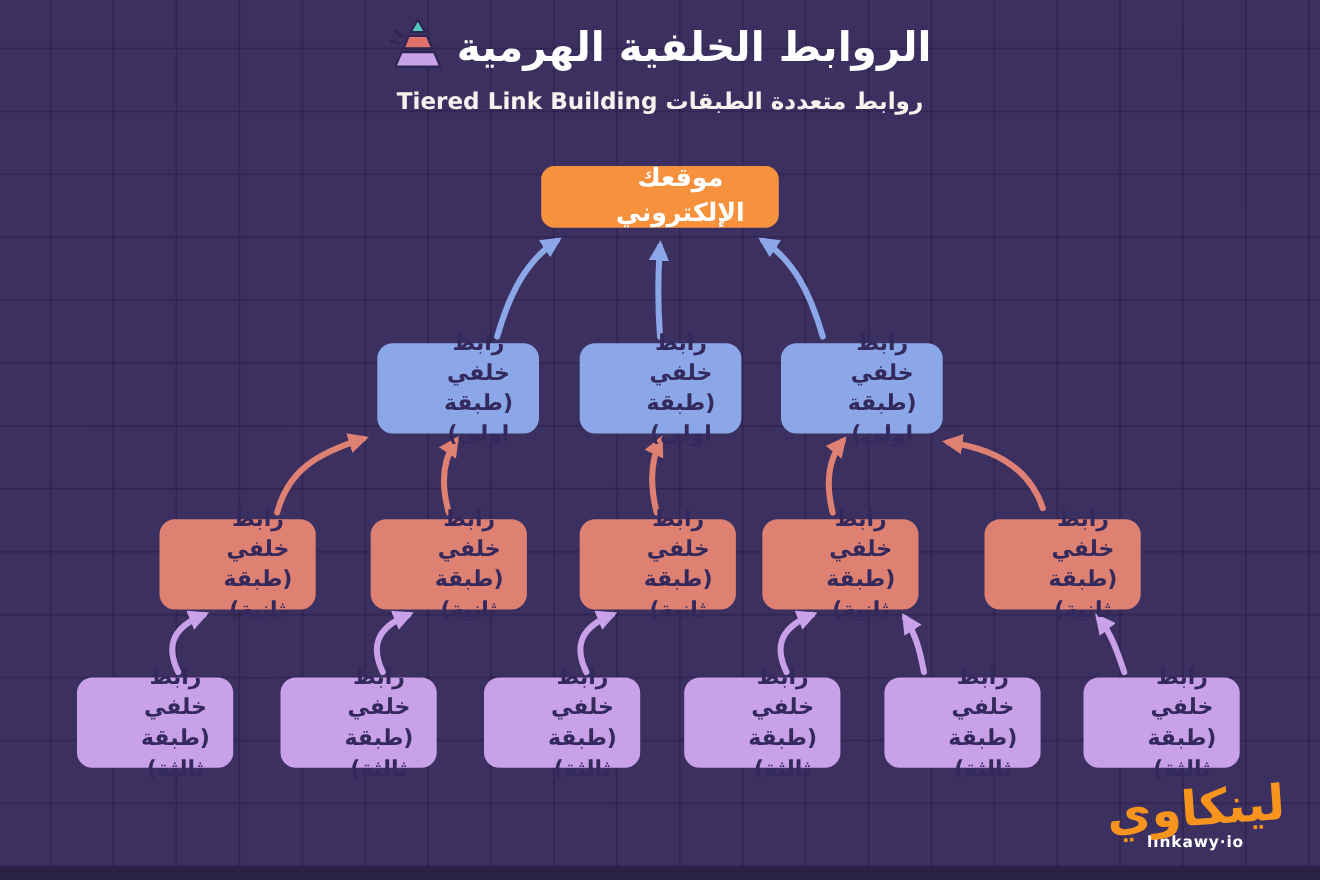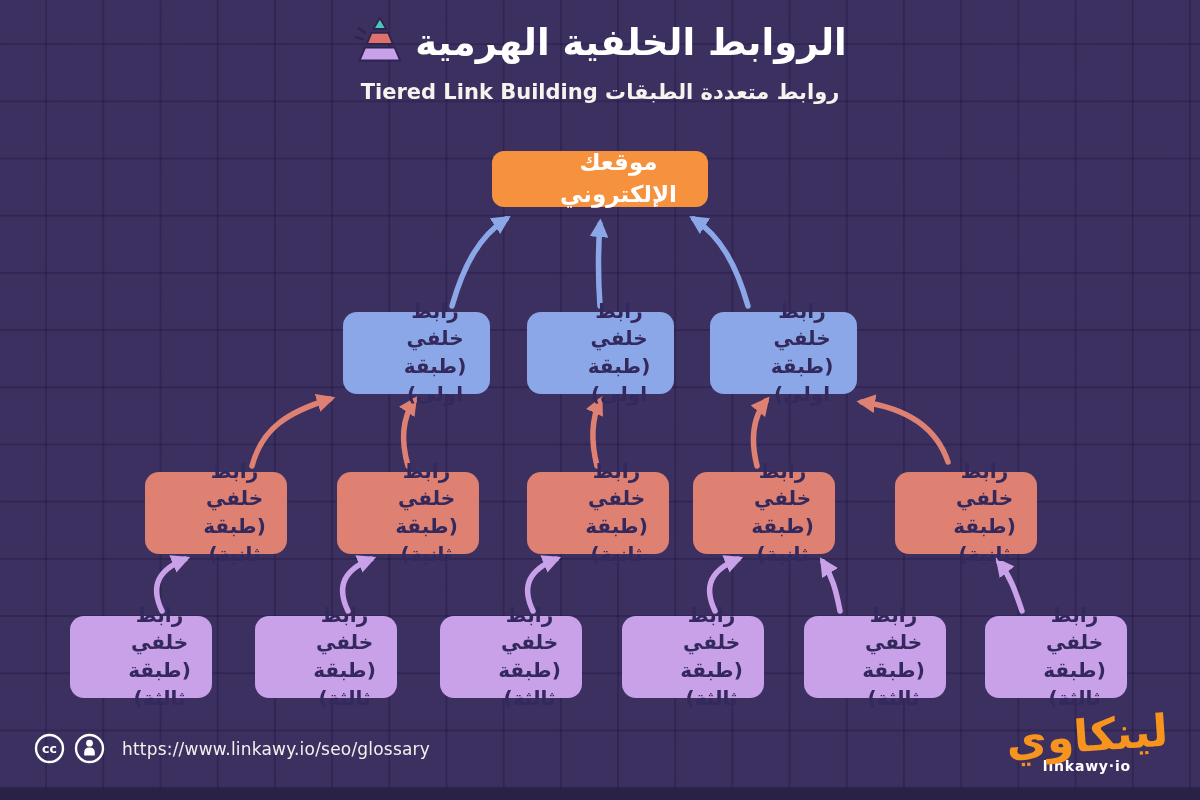--- a/index.html
+++ b/index.html
@@ -159,31 +159,19 @@
   </div>
   <div class="node t3" style="left:804px; top:616px; width:142px; height:82px;" dir="rtl">
     <span>رابط خلفي</span>
     <span>(طبقة ثالثة)</span>
   </div>
   <div class="node t3" style="left:985px; top:616px; width:142px; height:82px;" dir="rtl">
     <span>رابط خلفي</span>
     <span>(طبقة ثالثة)</span>
   </div>
 
-  <div class="footer">
-    <svg class="license-icon" viewBox="0 0 31 31">
-      <circle cx="15.5" cy="15.5" r="13.5" fill="none" stroke="#fff" stroke-width="2.4"></circle>
-      <text x="15.5" y="20.2" text-anchor="middle" font-size="12.5" font-weight="bold" fill="#fff" font-family="DejaVu Sans, sans-serif">cc</text>
-    </svg>
-    <svg class="license-icon" viewBox="0 0 31 31">
-      <circle cx="15.5" cy="15.5" r="13.5" fill="none" stroke="#fff" stroke-width="2.4"></circle>
-      <circle cx="15.5" cy="10.2" r="3.4" fill="#fff"></circle>
-      <path d="M15.5 14.6c-3.4 0-5.3 1.9-5.3 4.8v3h10.6v-3c0-2.9-1.9-4.8-5.3-4.8z" fill="#fff"></path>
-    </svg>
-    <span class="url">https://www.linkawy.io/seo/glossary</span>
-  </div>
 
   <div class="logo">
     <div class="logo-ar" dir="rtl">لينكاوي</div>
     <div class="logo-en">linkawy·io</div>
   </div>
 
 </div>
 
 </body></html>

